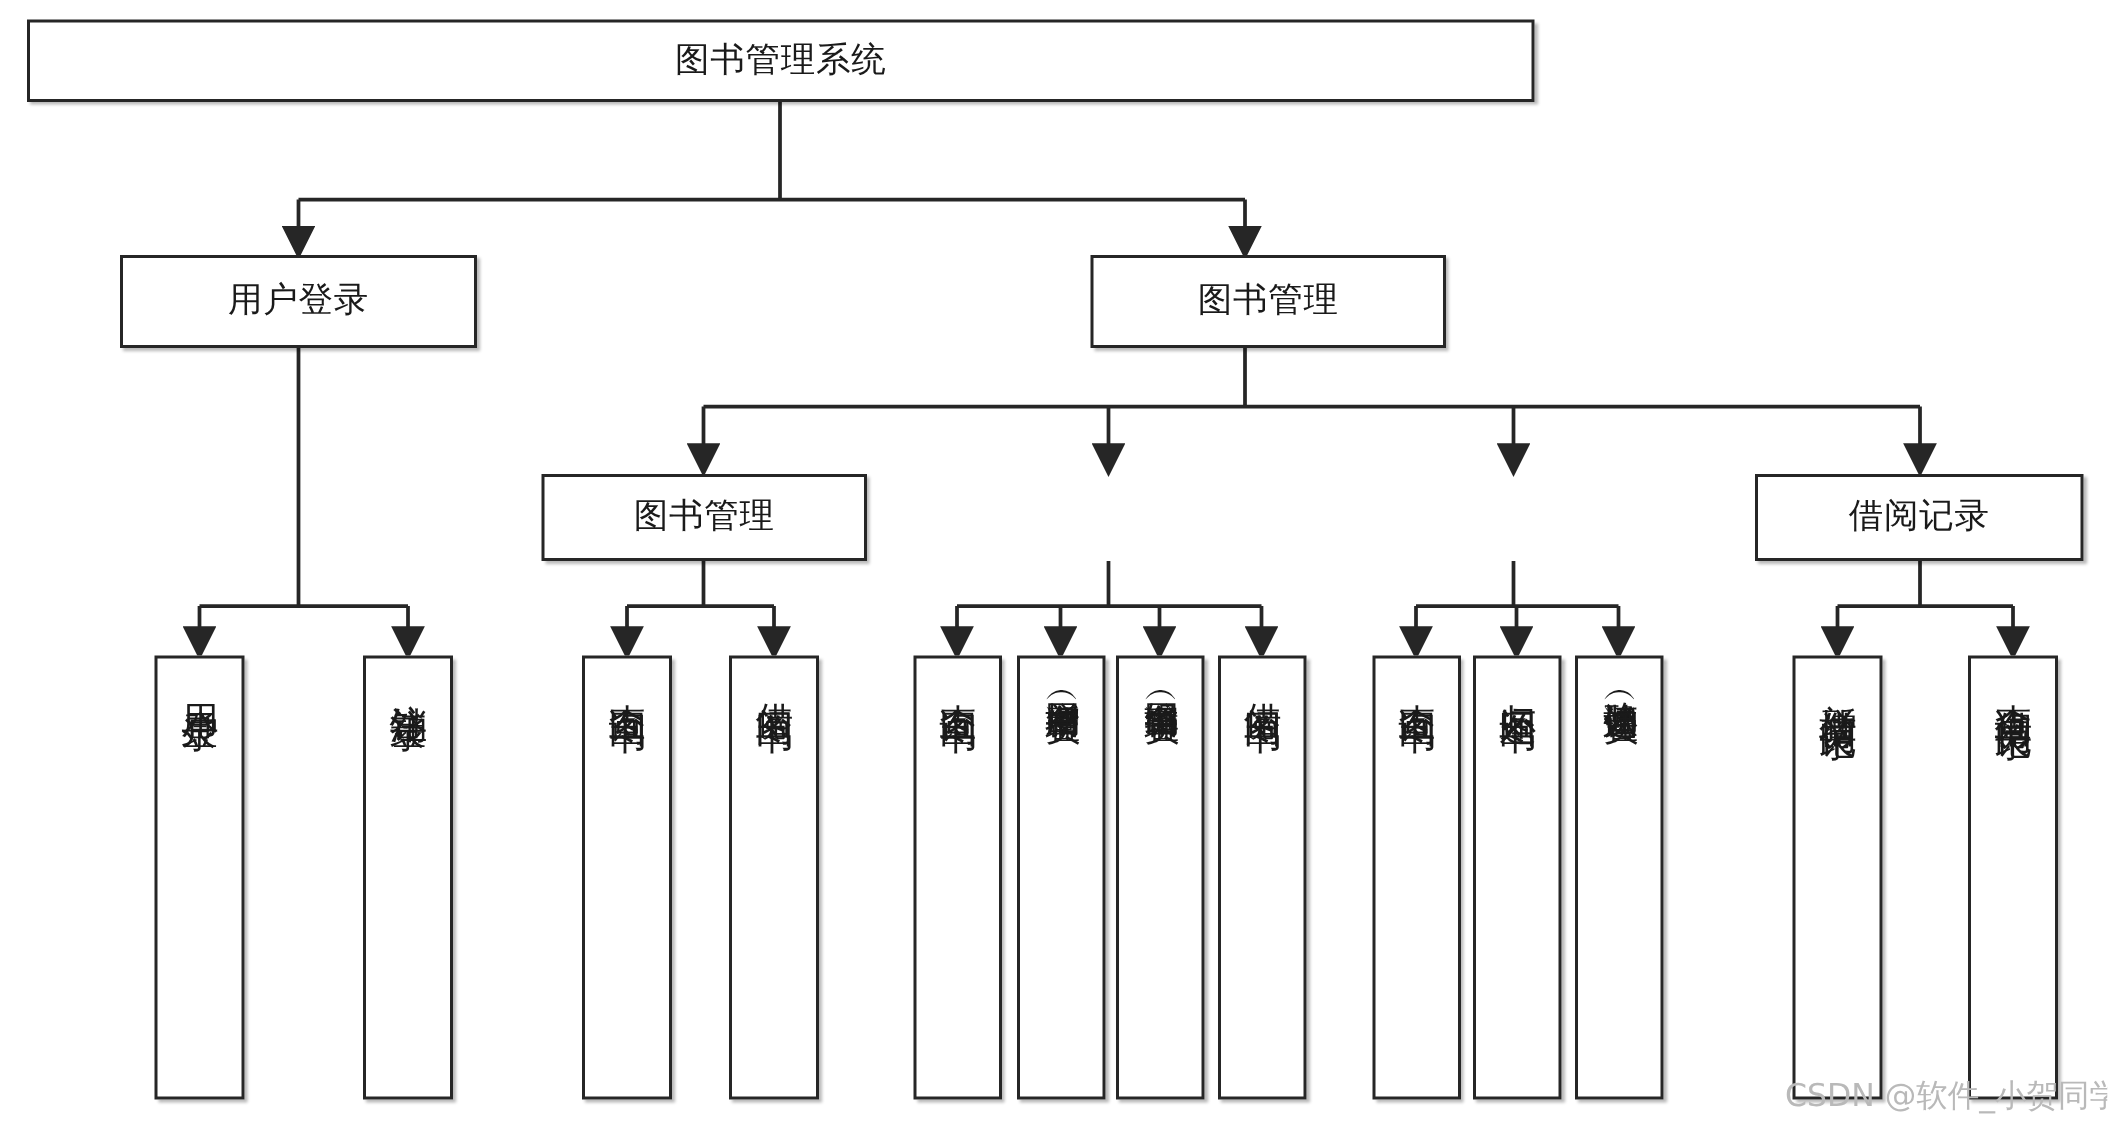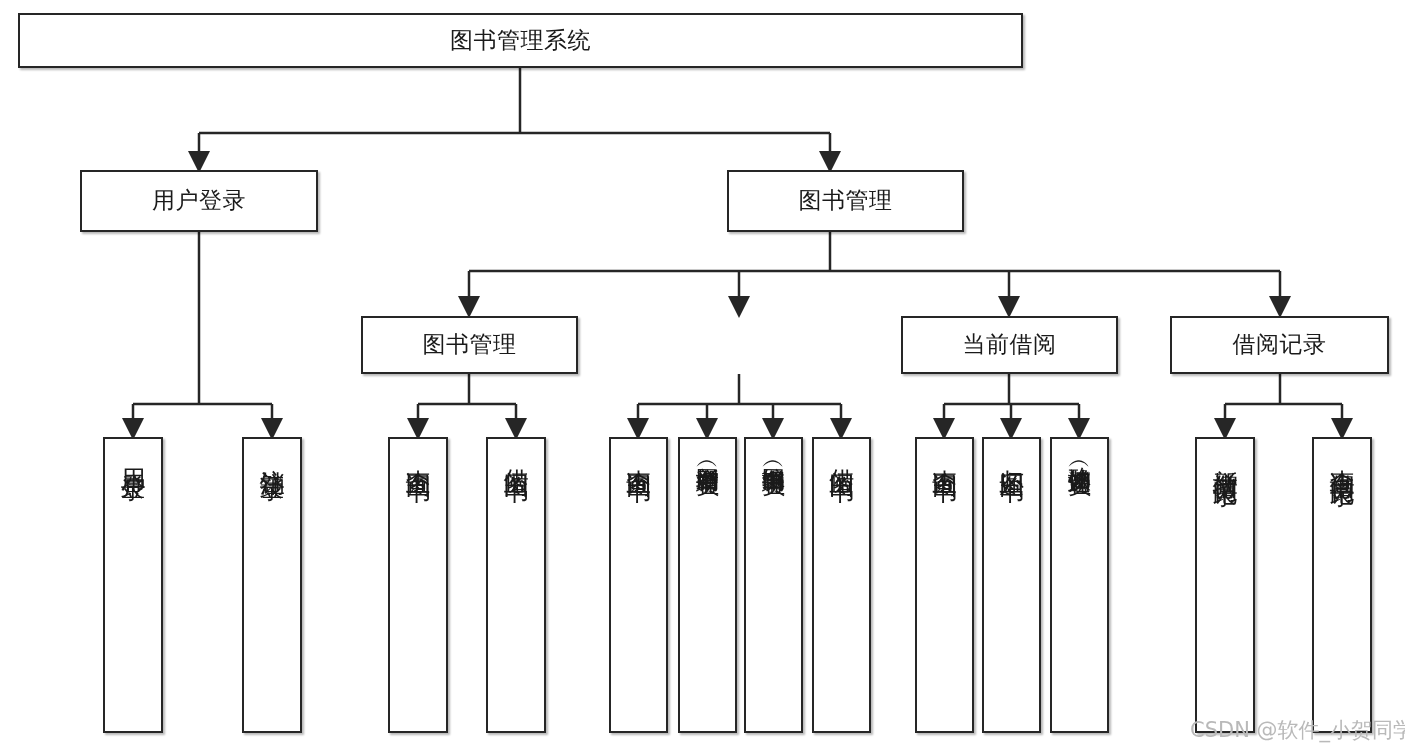--- a/index.html
+++ b/index.html
@@ -141,23 +141,20 @@
   <div class="node horiz" style="left:80px; top:170px; width:238px; height:62px;">
     <span class="label">用户登录</span>
   </div>
   <div class="node horiz" style="left:711px; top:170px; width:237px; height:62px;margin-left:16px;">
     <span class="label">图书管理</span>
   </div>
 
   <div class="node horiz" style="left:361px; top:316px; width:217px; height:58px;">
     <span class="label">图书管理</span>
   </div>
-  <div class="node horiz" style="left:901px; top:316px; width:217px; height:58px;">
-    <span class="label">当前借阅</span>
-  </div>
   <div class="node horiz" style="left:1170px; top:316px; width:219px; height:58px;">
     <span class="label">借阅记录</span>
   </div>
 
   <div class="node vert" style="left:103px; top:437px; width:60px; height:296px;">
     <span class="label">用户登录</span>
   </div>
   <div class="node vert" style="left:242px; top:437px; width:60px; height:296px;">
     <span class="label">注销登录</span>
   </div>

